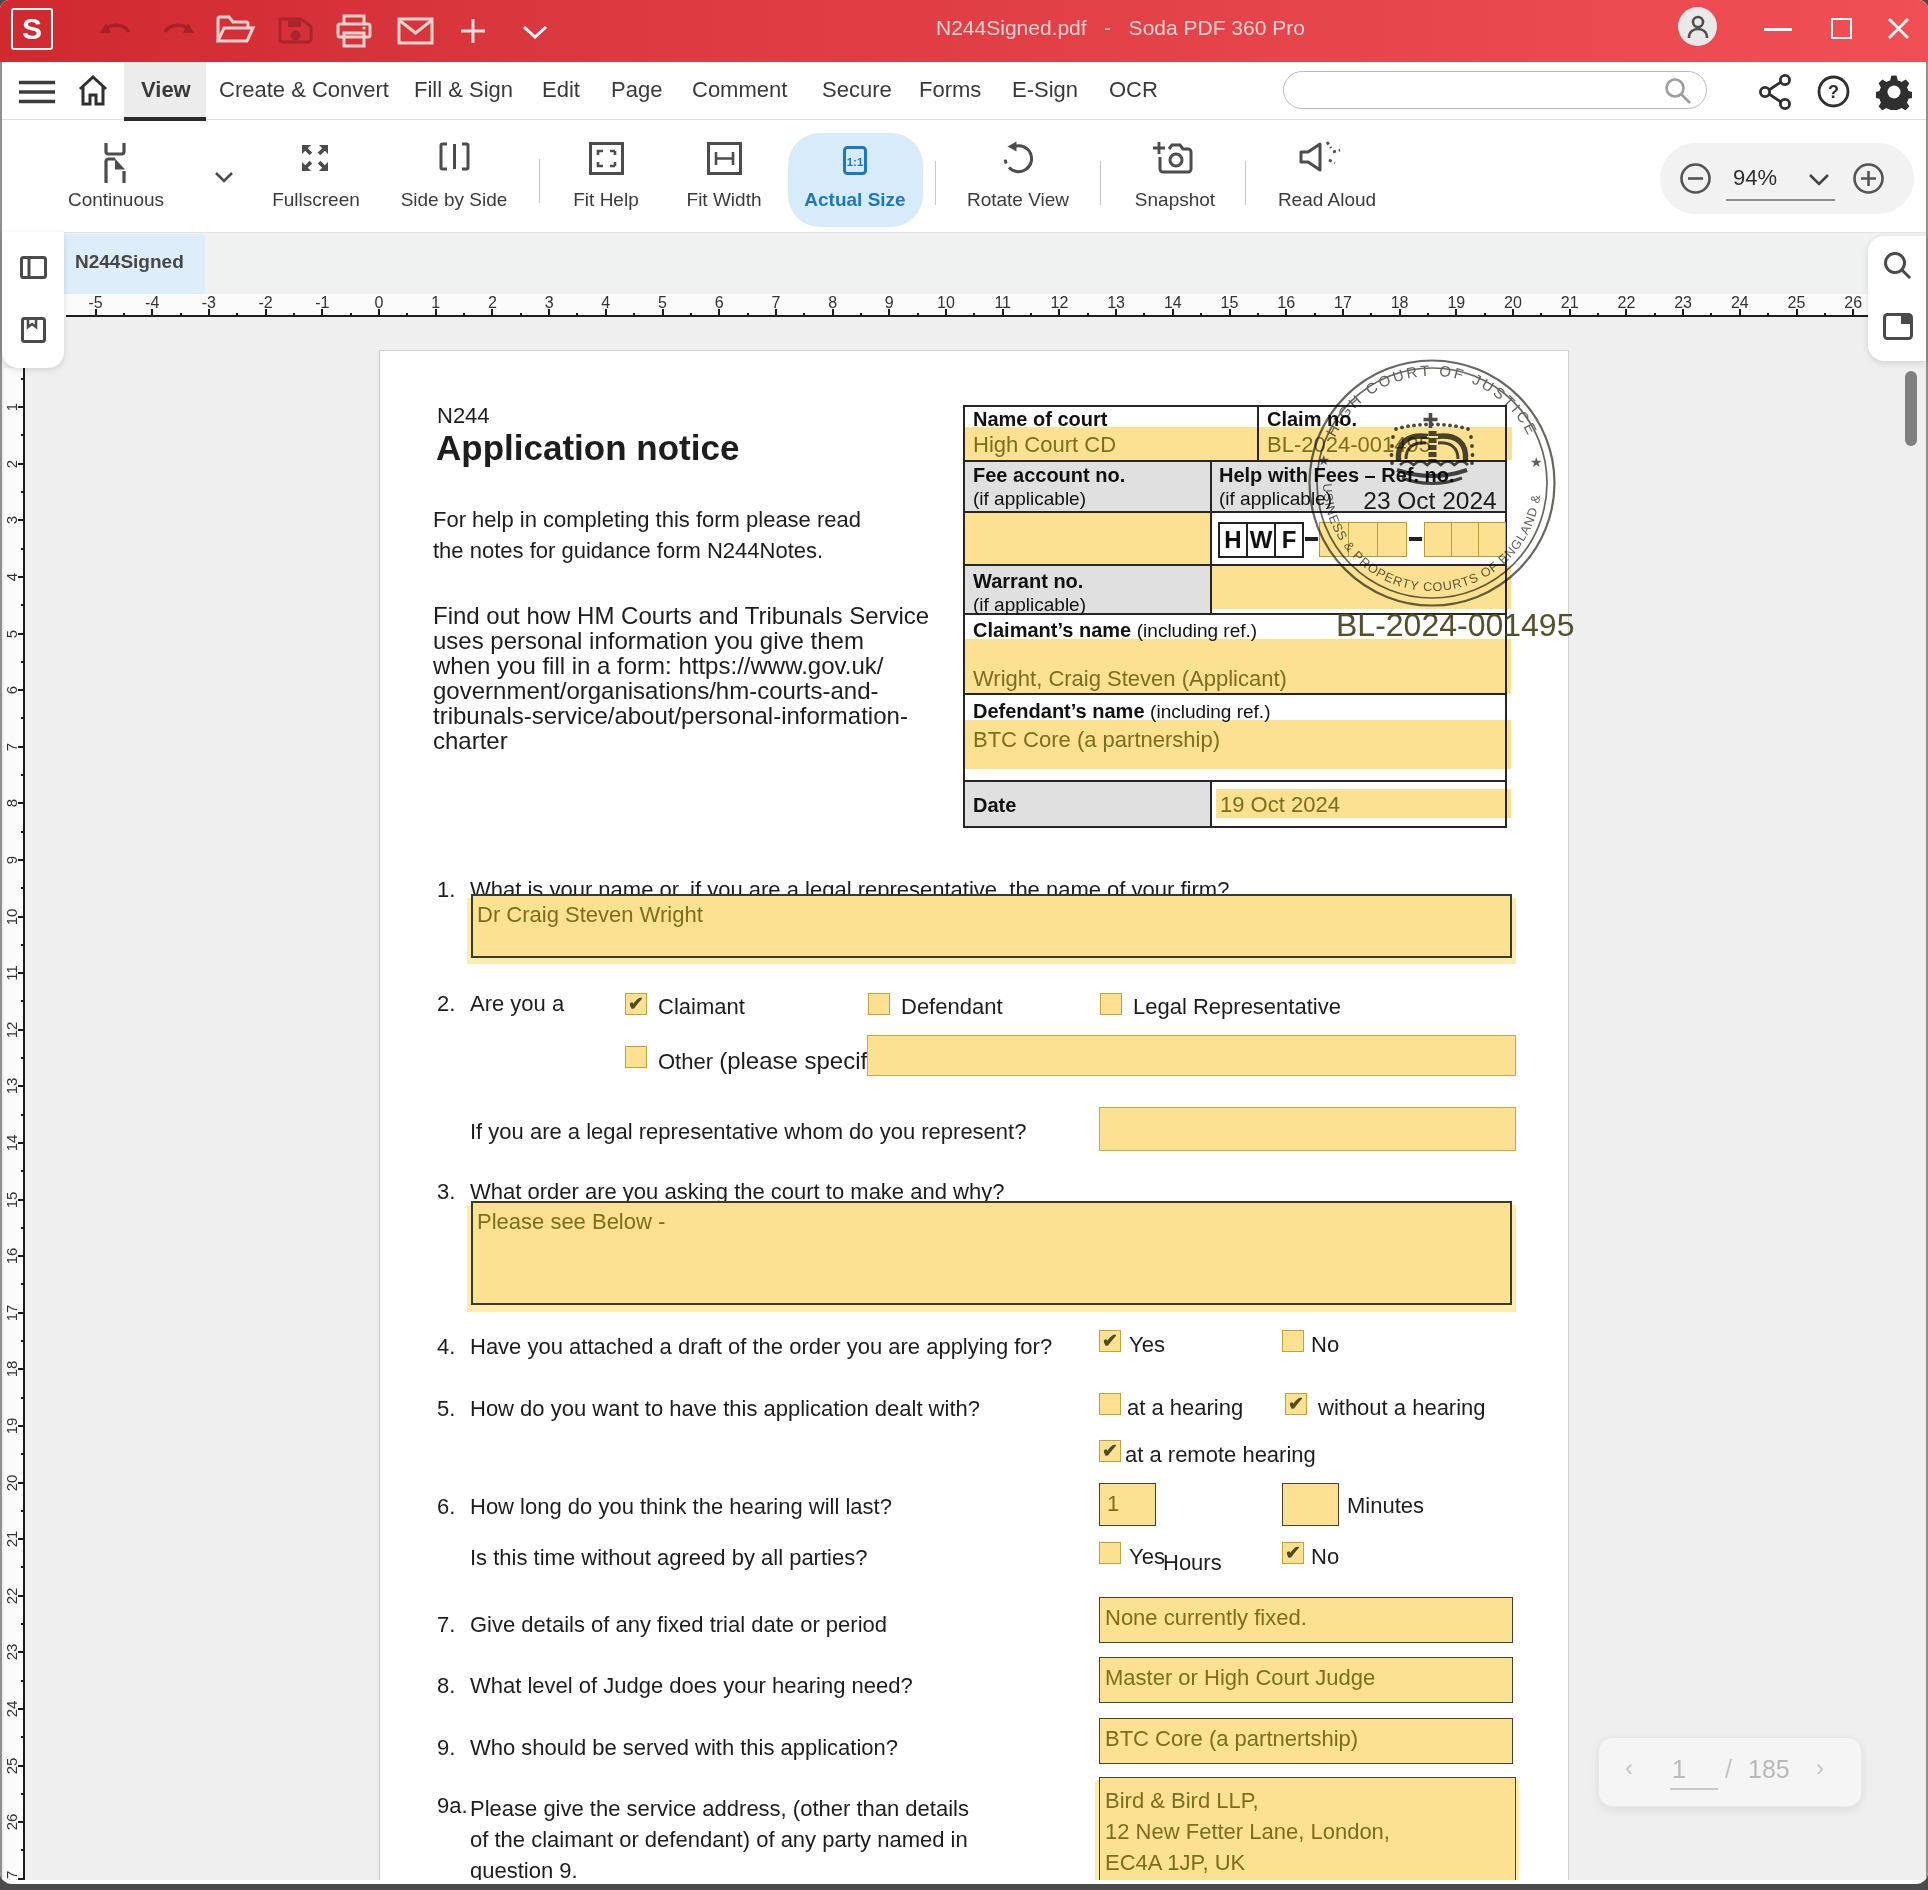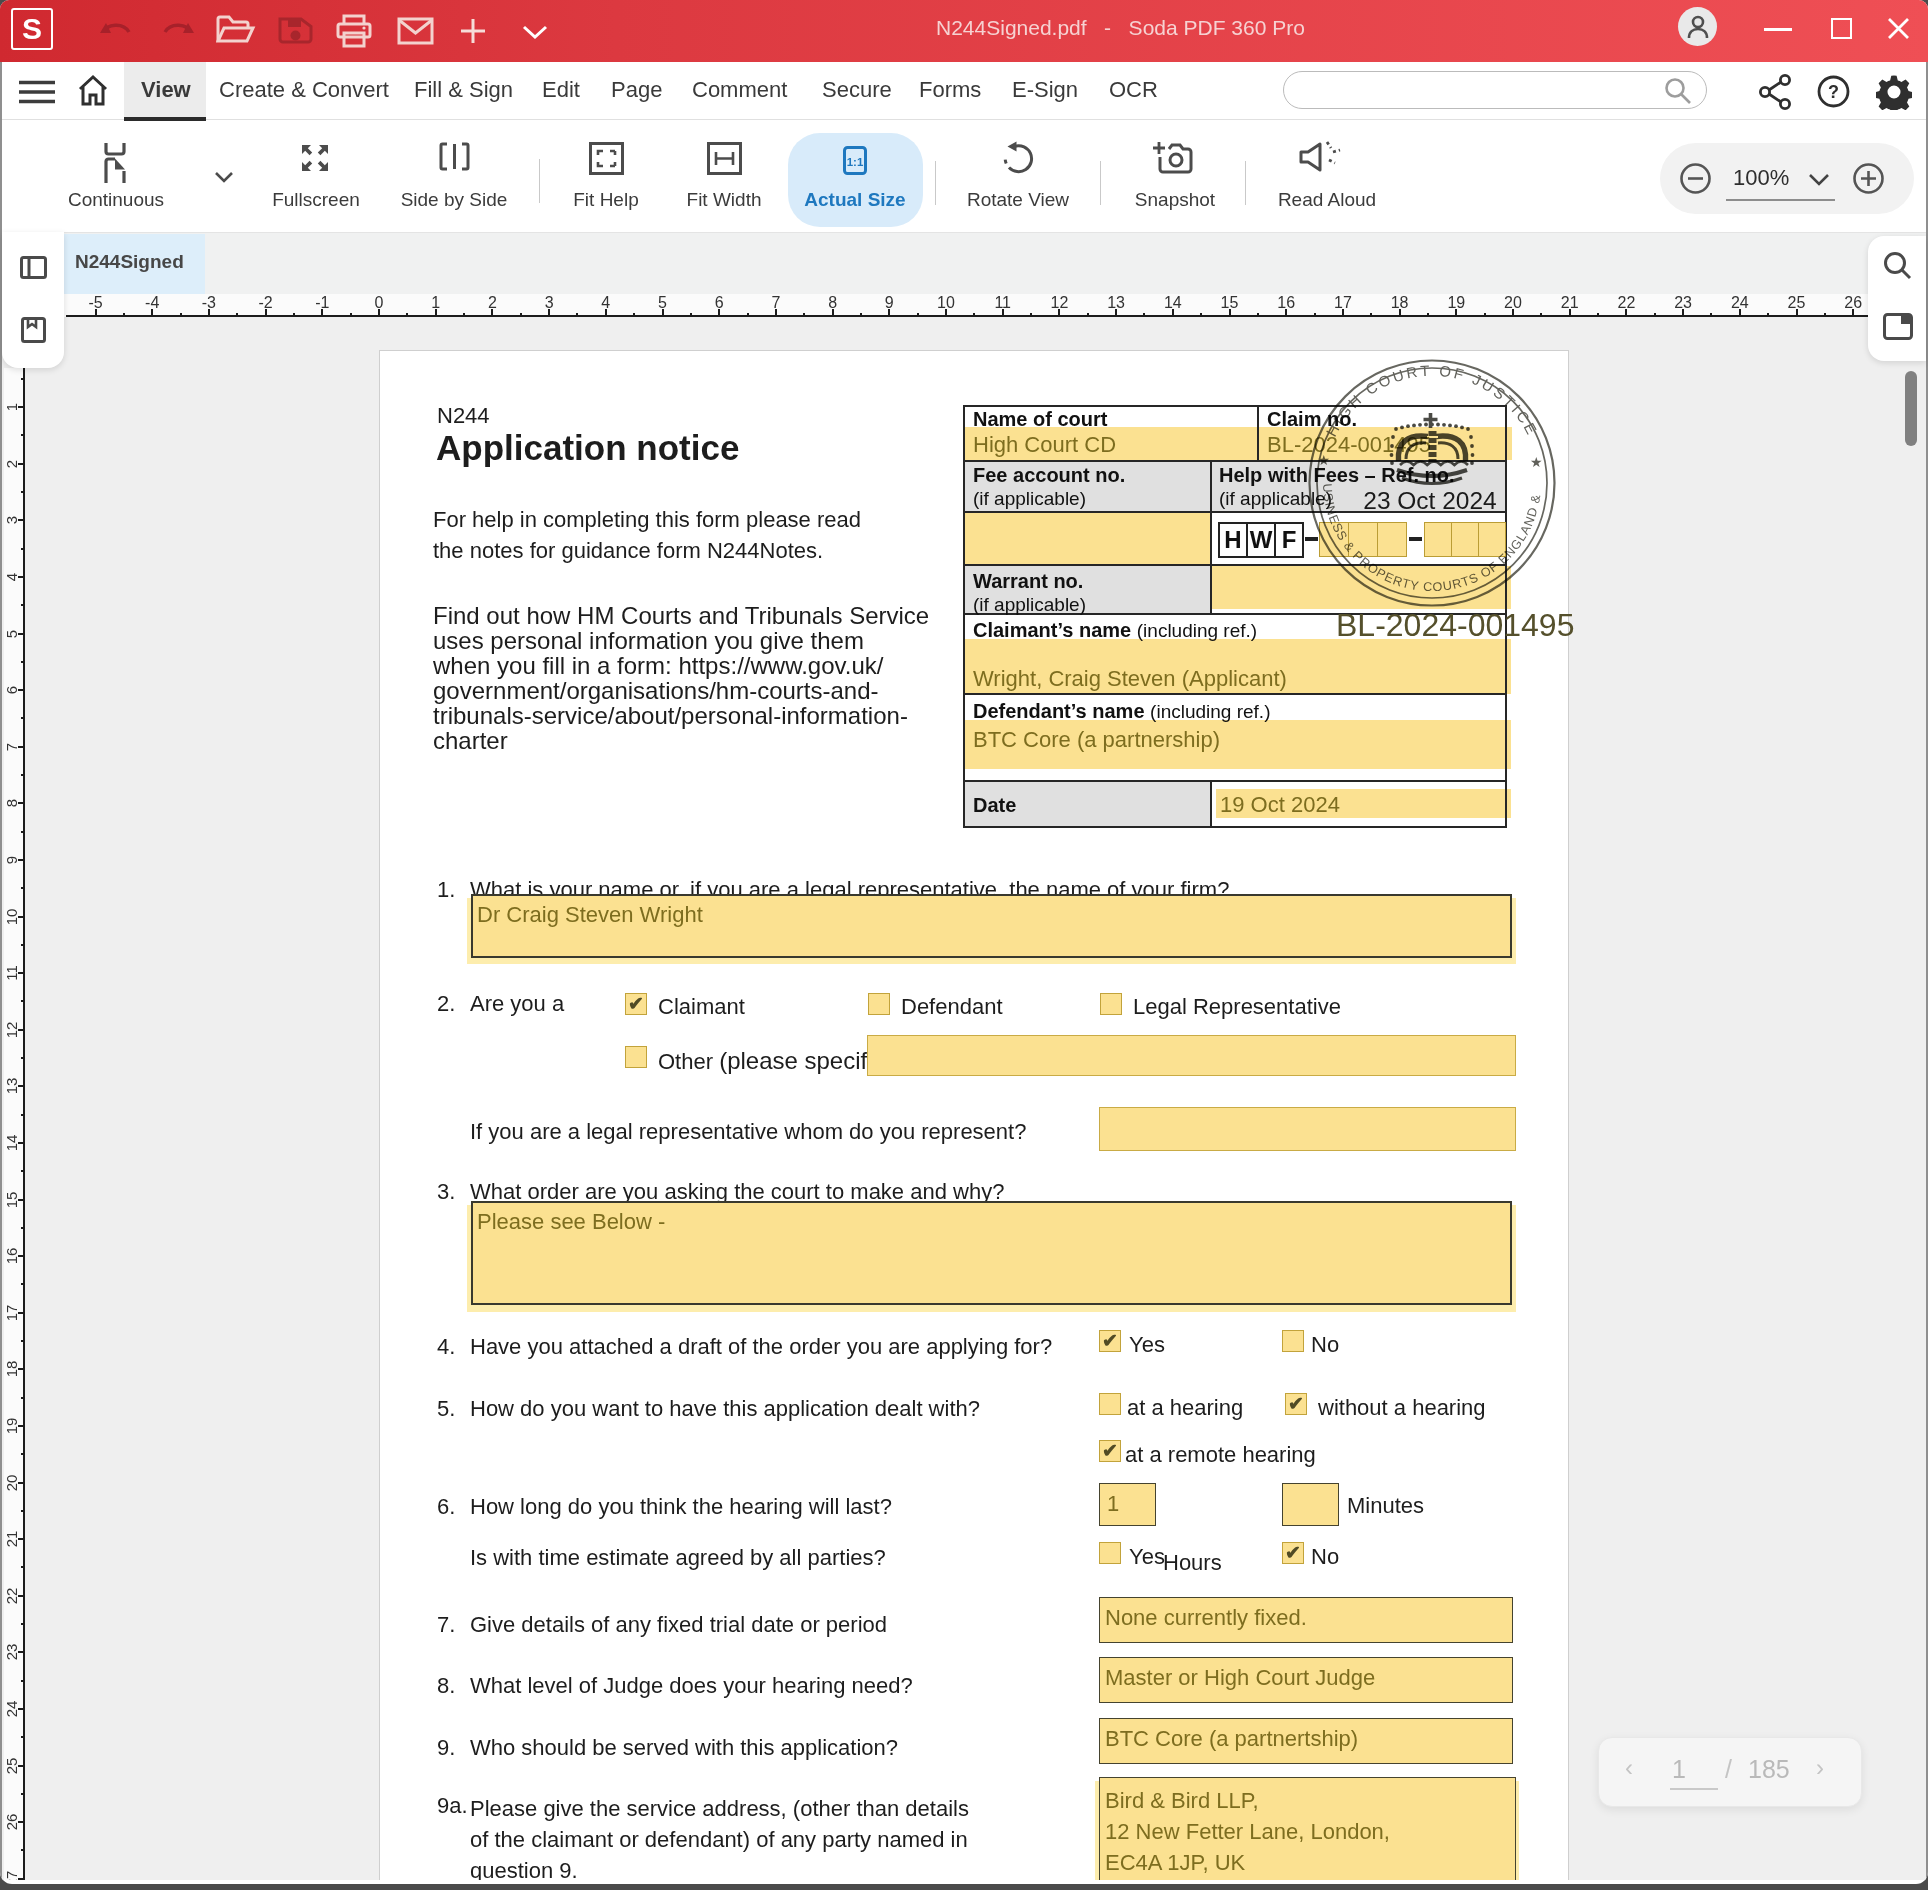--- a/index.html
+++ b/index.html
@@ -176,21 +176,21 @@
     <svg class="abs" style="left:1297px;top:19px" width="48" height="35" viewBox="0 0 48 35" fill="none" stroke="#4c4c4c" stroke-width="3">
           <path d="M2 12 h7 l12-8 v26 l-12-8 h-7 z" stroke-linejoin="round"></path>
           <path d="M28 2 l4 6 M34 12 l7-2 M30 20 l6 3" stroke-width="2.8" stroke-dasharray="3 3"></path>
         </svg>
     <div class="lbl" style="left:1325px;top:68px;">Read Aloud</div>
     <div class="abs" style="left:1658px;top:22px;width:254px;height:71px;background:#f2f2f2;border-radius:36px;"></div>
     <svg class="abs" style="left:1678px;top:42px" width="31" height="31" viewBox="0 0 31 31" fill="none" stroke="#555" stroke-width="2.6">
           <circle cx="15.5" cy="15.5" r="14"></circle>
           <path d="M8 15.5 h15"></path>
         </svg>
-    <div class="abs" style="left:1731px;top:44px;font-size:22px;color:#2e2e2e;">100%</div>
+    <div class="abs" style="left:1731px;top:44px;font-size:22px;color:#2e2e2e;">94%</div>
     <svg class="abs" style="left:1806px;top:52px" width="22" height="13" viewBox="0 0 22 13" fill="none" stroke="#444" stroke-width="2.6">
           <path d="M2 2 L11 11 L20 2"></path>
         </svg>
     <div class="abs" style="left:1724px;top:78px;width:109px;height:1.5px;background:#8d8d8d;"></div>
     <svg class="abs" style="left:1851px;top:42px" width="31" height="31" viewBox="0 0 31 31" fill="none" stroke="#555" stroke-width="2.6">
           <circle cx="15.5" cy="15.5" r="14"></circle>
           <path d="M8 15.5 h15 M15.5 8 v15"></path>
         </svg>
   </div>
     <div id="tabrow">
@@ -440,21 +440,21 @@
         <div class="q" style="left:938px;top:1044px;">without a hearing</div>
         <div class="cb" style="left:719px;top:1089px;">✔</div>
         <div class="q" style="left:745px;top:1091px;">at a remote hearing</div>
         <div class="q" style="left:57px;top:1143px;">6.</div>
         <div class="q" style="left:90px;top:1143px;">How long do you think the hearing will last?</div>
         <div class="ybt" style="left:719px;top:1132px;width:57px;height:43px;"></div>
         <div class="ob" style="left:727px;top:1140px;">1</div>
         <div class="q" style="left:783px;top:1199px;">Hours</div>
         <div class="ybt" style="left:902px;top:1132px;width:57px;height:43px;"></div>
         <div class="q" style="left:967px;top:1142px;">Minutes</div>
-        <div class="q" style="left:90px;top:1194px;">Is with time estimate agreed by all parties?</div>
+        <div class="q" style="left:90px;top:1194px;">Is this time without agreed by all parties?</div>
         <div class="cb" style="left:719px;top:1191px;"></div>
         <div class="q" style="left:749px;top:1193px;">Yes</div>
         <div class="cb" style="left:902px;top:1191px;">✔</div>
         <div class="q" style="left:931px;top:1193px;">No</div>
         <div class="q" style="left:57px;top:1261px;">7.</div>
         <div class="q" style="left:90px;top:1261px;">Give details of any fixed trial date or period</div>
         <div class="ybt" style="left:719px;top:1246px;width:414px;height:46px;"></div>
         <div class="ob" style="left:725px;top:1254px;">None currently fixed.</div>
         <div class="q" style="left:57px;top:1322px;">8.</div>
         <div class="q" style="left:90px;top:1322px;">What level of Judge does your hearing need?</div>

